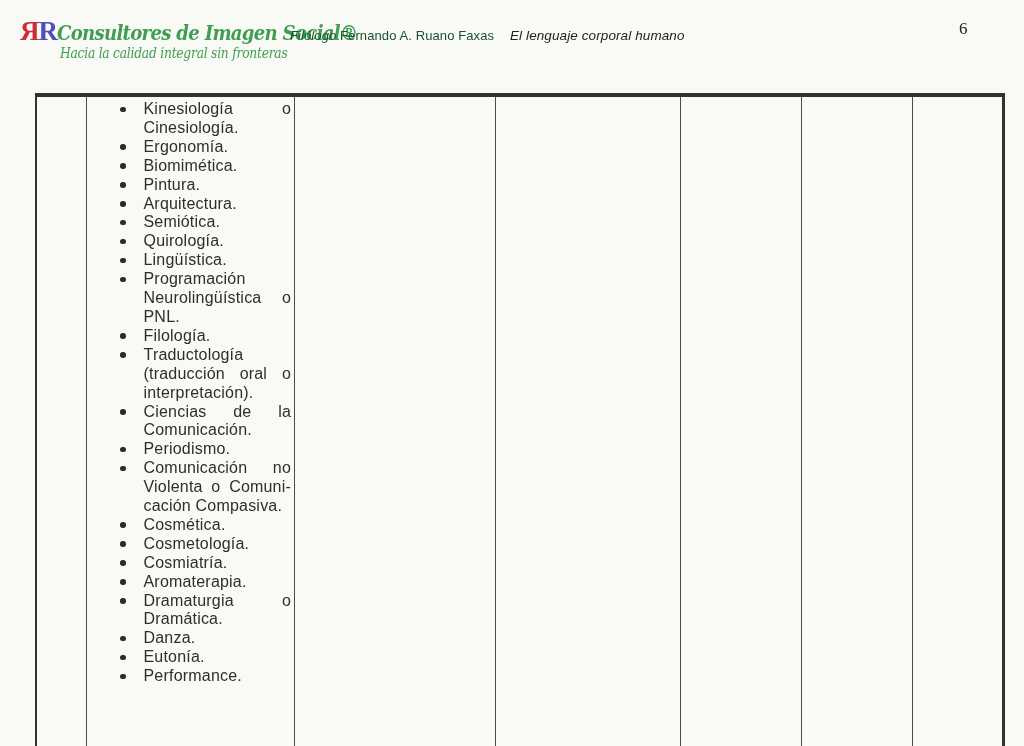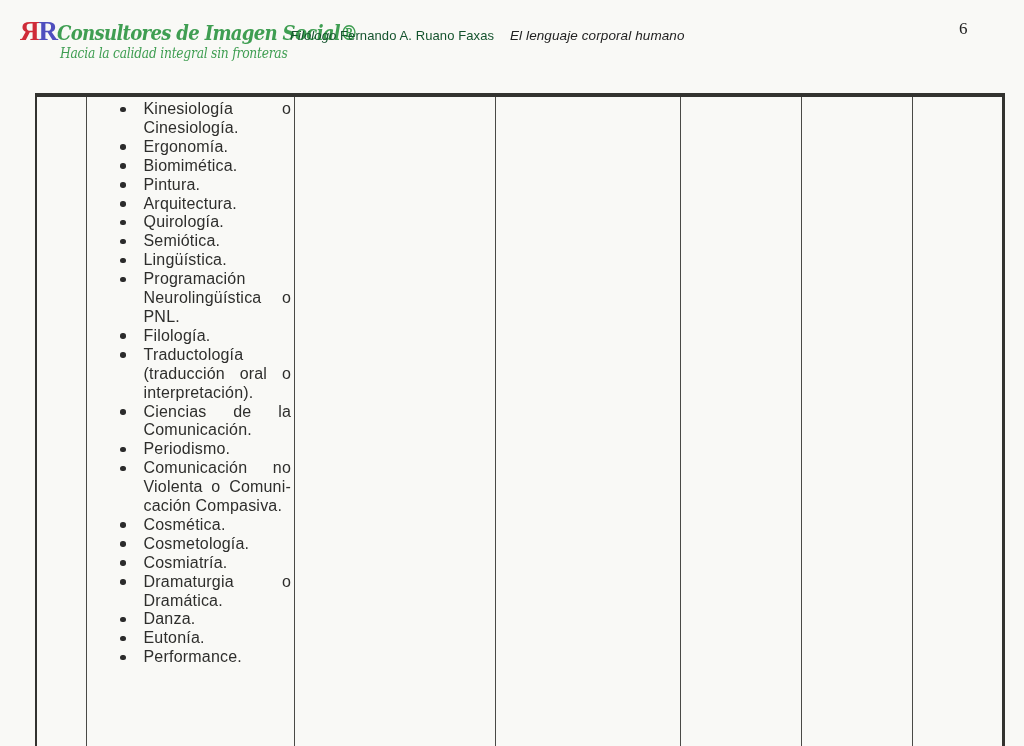--- a/index.html
+++ b/index.html
@@ -128,27 +128,27 @@
         </li>
         <li class="disc-item">
           <span class="bullet"></span>
           <span class="lines">
             <div class="line">Arquitectura.</div>
           </span>
         </li>
         <li class="disc-item">
           <span class="bullet"></span>
           <span class="lines">
+            <div class="line">Semiótica.</div>
+          </span>
+        </li>
+        <li class="disc-item">
+          <span class="bullet"></span>
+          <span class="lines">
             <div class="line">Quirología.</div>
-          </span>
-        </li>
-        <li class="disc-item">
-          <span class="bullet"></span>
-          <span class="lines">
-            <div class="line">Semiótica.</div>
           </span>
         </li>
         <li class="disc-item">
           <span class="bullet"></span>
           <span class="lines">
             <div class="line">Lingüística.</div>
           </span>
         </li>
         <li class="disc-item">
           <span class="bullet"></span>
@@ -202,20 +202,26 @@
         <li class="disc-item">
           <span class="bullet"></span>
           <span class="lines">
             <div class="line">Cosmetología.</div>
           </span>
         </li>
         <li class="disc-item">
           <span class="bullet"></span>
           <span class="lines">
             <div class="line">Cosmiatría.</div>
+          </span>
+        </li>
+        <li class="disc-item">
+          <span class="bullet"></span>
+          <span class="lines">
+            <div class="line">Aromaterapia.</div>
           </span>
         </li>
         <li class="disc-item">
           <span class="bullet"></span>
           <span class="lines">
             <div class="line jline">Dramaturgia o</div>
             <div class="line">Dramática.</div>
           </span>
         </li>
         <li class="disc-item">

